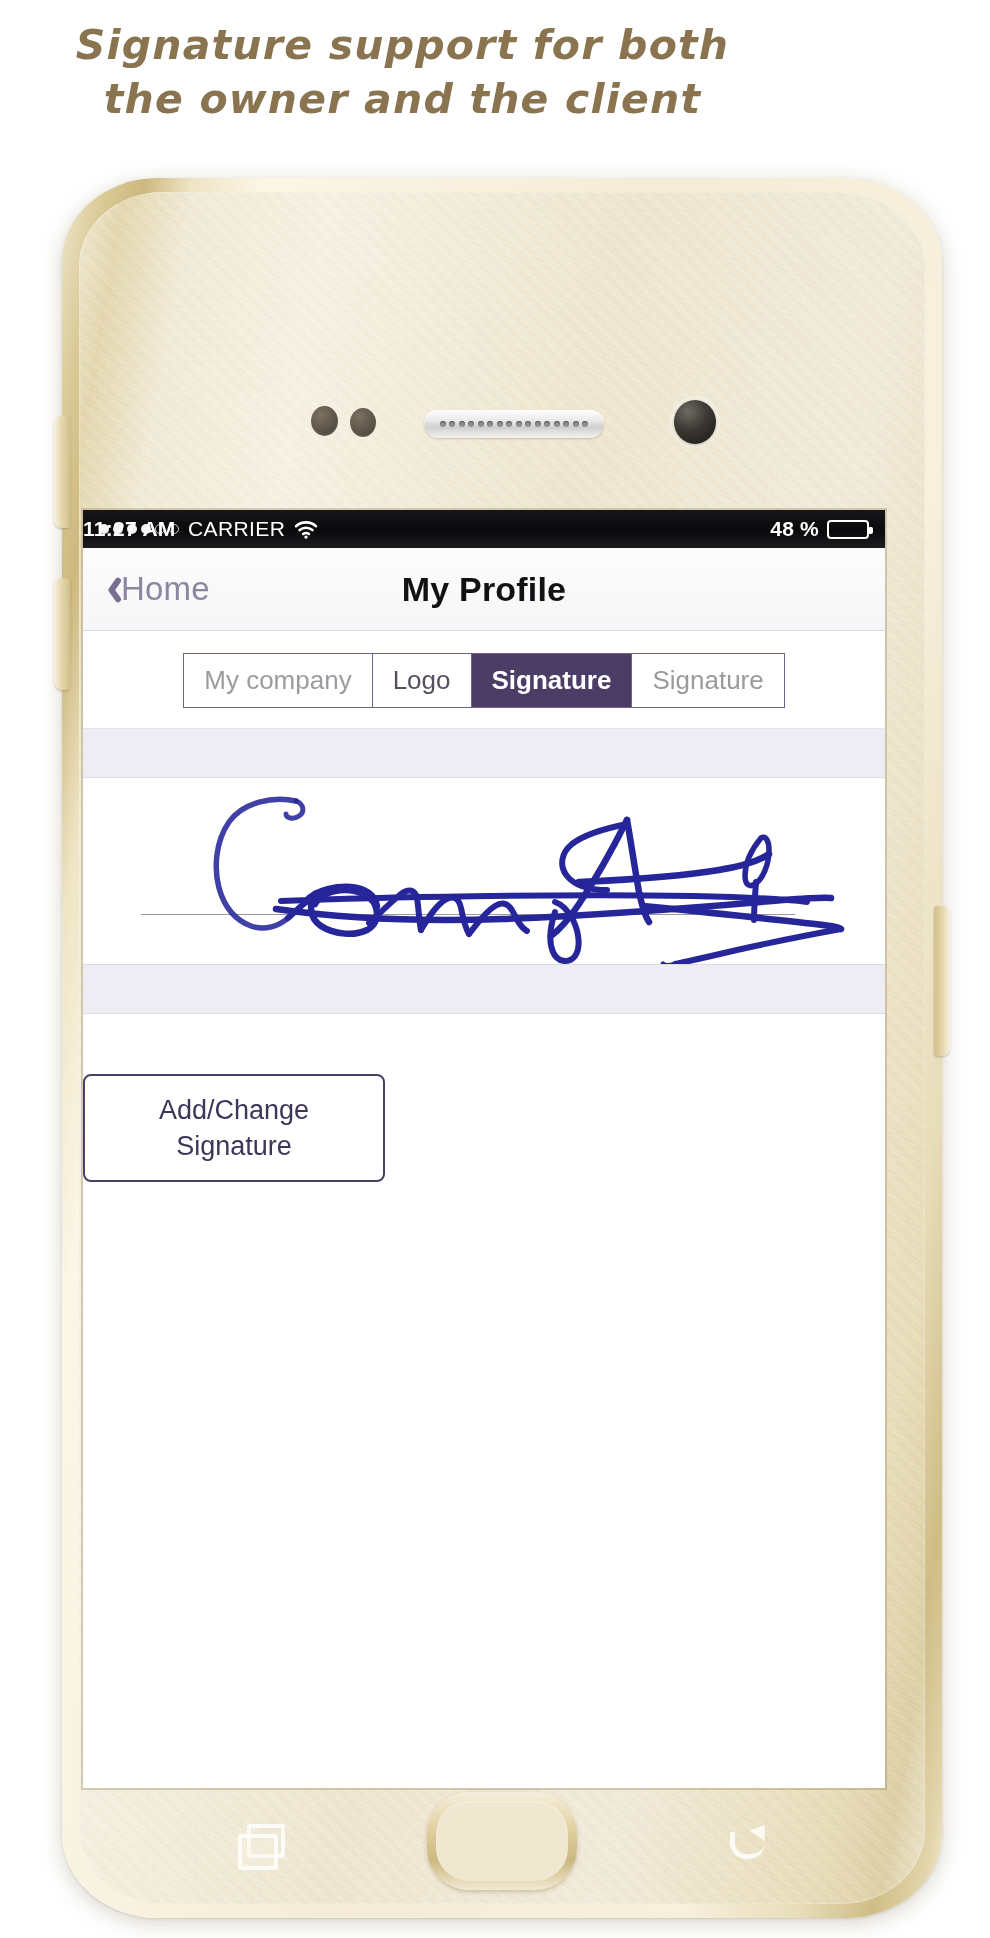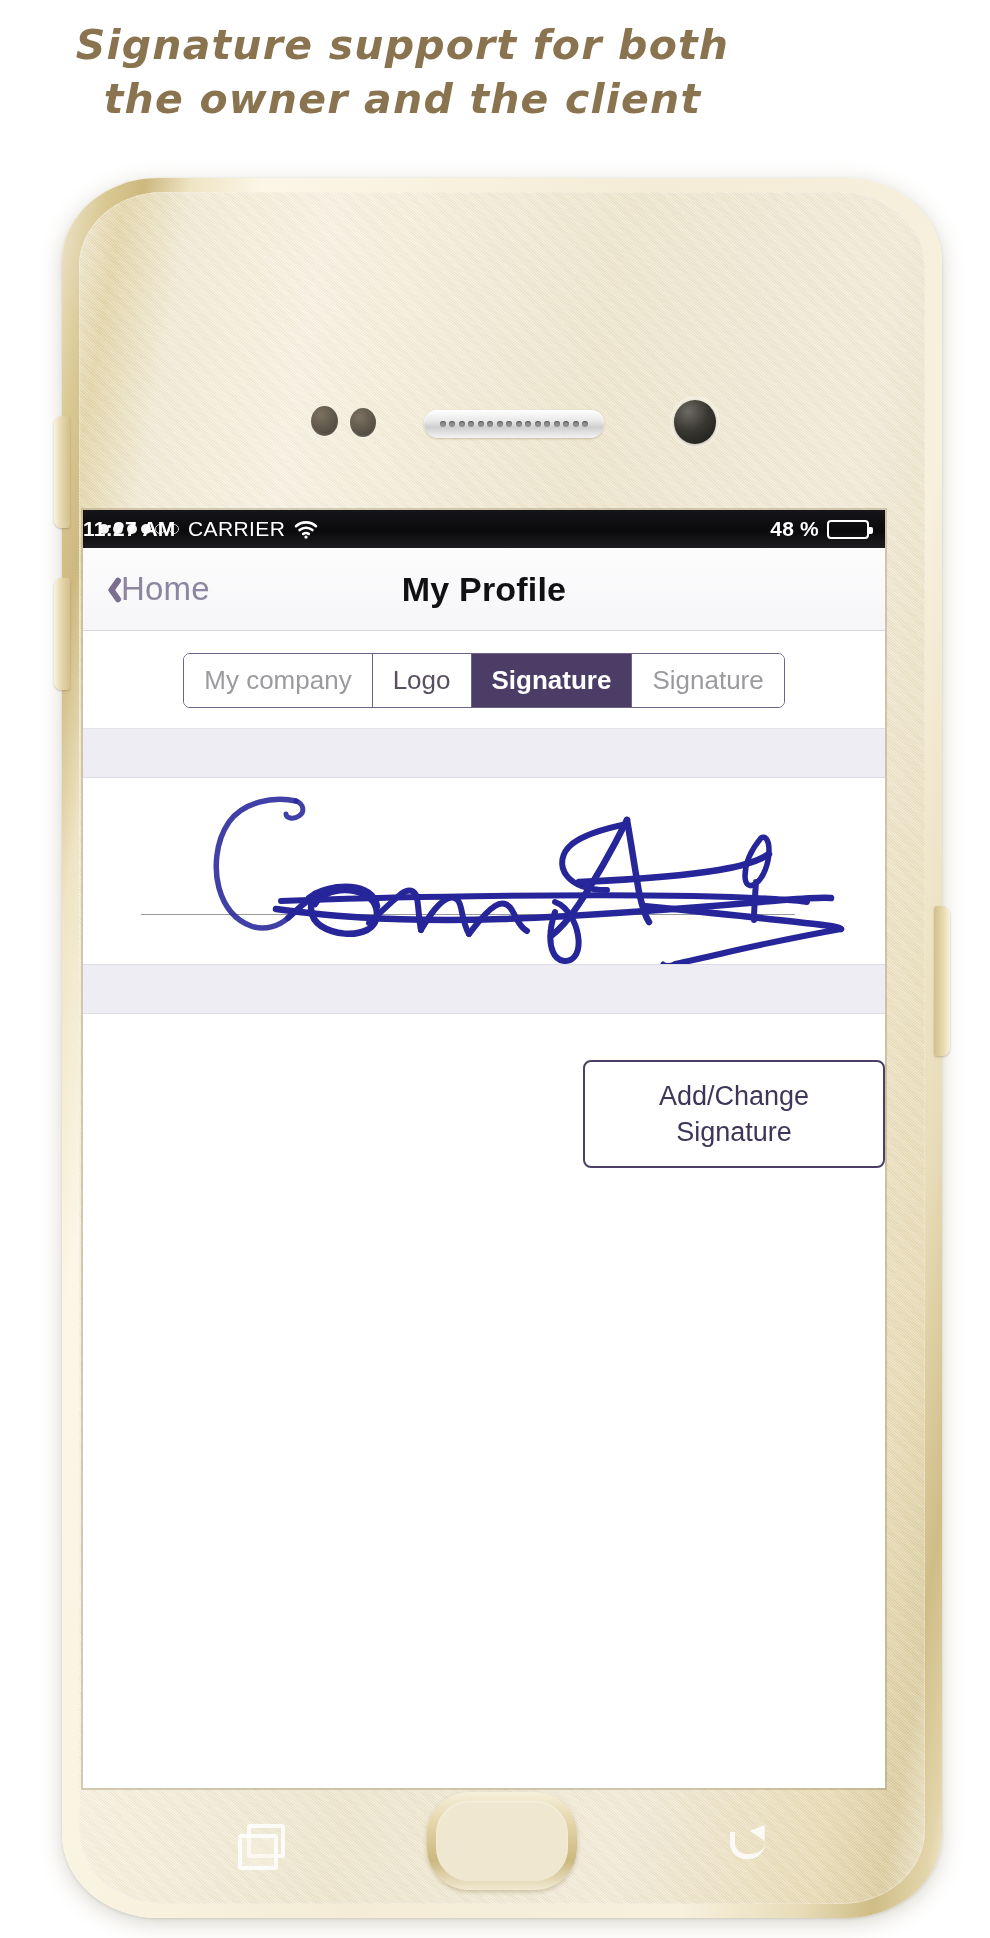--- a/index.html
+++ b/index.html
@@ -223,21 +223,21 @@
   
   .seg-wrap {
     padding: 22px 0 20px 0;
     display: flex;
     justify-content: center;
     background: #ffffff;
   }
   .segmented {
     display: flex;
     border: 1.6px solid #6d6288;
-    border-radius: 7px;
+    border-radius: 0;
     overflow: hidden;
     background: #ffffff;
   }
   .seg {
     padding: 12px 20px;
     font-size: 26px;
     color: #585060;
     background: #ffffff;
     border-right: 1.6px solid #6d6288;
     white-space: nowrap;
@@ -271,22 +271,22 @@
     left: 58px; right: 90px;
     top: 136px;
     height: 1.4px;
     background: #9a9a9a;
   }
   .sig-svg { position: absolute; left: 0; top: 0; width: 100%; height: 100%; }
 
   
   .btn-row {
     display: flex;
-    justify-content: flex-end;
-    padding-top: 46px;
+    justify-content: flex-start;
+    padding-top: 60px;
     background: #ffffff;
   }
   .add-change-btn {
     border: 2px solid #4b3f66;
     border-radius: 8px;
     background: #ffffff;
     color: #3f3558;
     font-size: 27px;
     line-height: 1.35;
     text-align: center;

